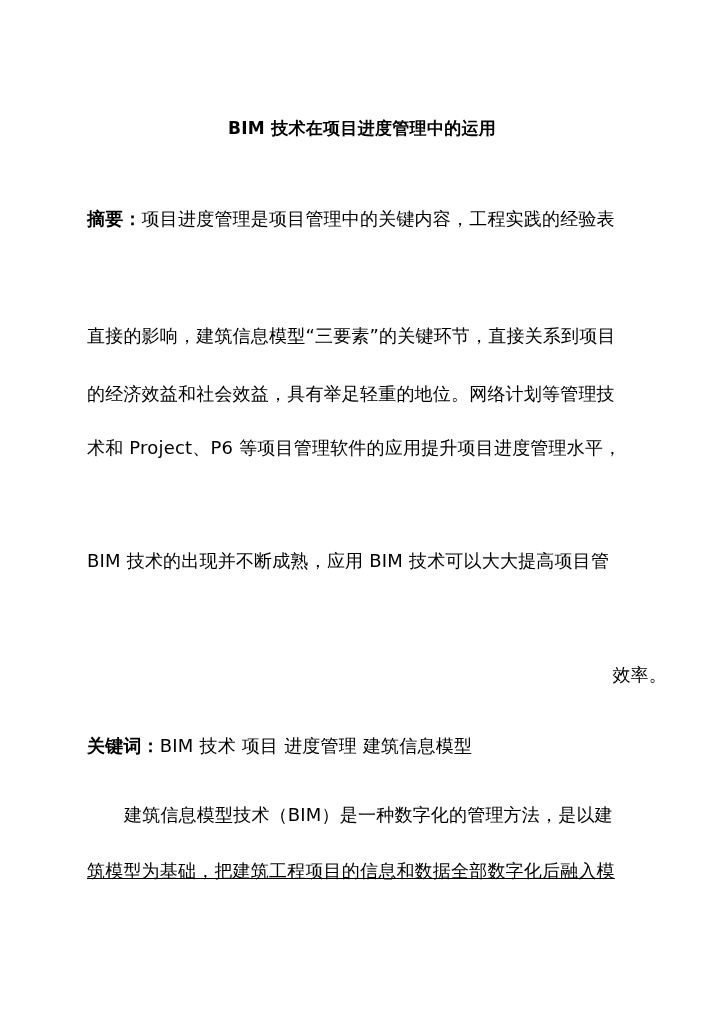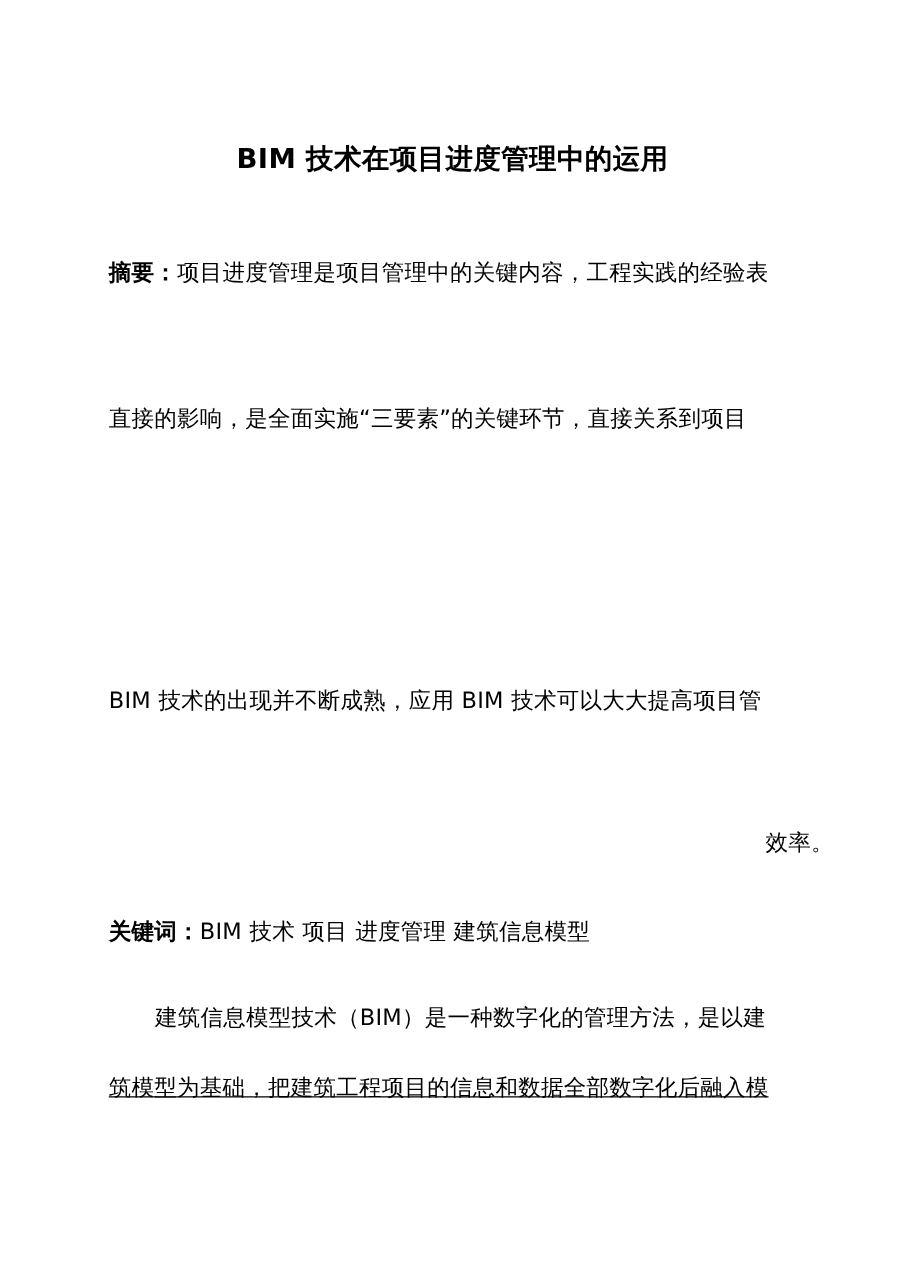--- a/index.html
+++ b/index.html
@@ -1,33 +1,35 @@
 <!DOCTYPE html>
 <html><head>
 <meta charset="utf-8">
 <style>
   html, body { margin: 0; padding: 0; background: #ffffff; }
   body { width: 724px; height: 1024px; position: relative; overflow: hidden;
          font-family: "DejaVu Sans", sans-serif; color: #000; }
   .page { position: absolute; left: 0; top: 0; width: 724px; height: 1024px; background: #fff; }
   .title { position: absolute; left: 0; width: 724px; top: 111px; text-align: center;
-           font-size: 22px; font-weight: bold; line-height: 34px; letter-spacing: 0.3px; }
+           font-size: 17px; font-weight: bold; line-height: 34px; letter-spacing: 0.3px; }
   .line { position: absolute; left: 87px; width: 580px; font-size: 18px; line-height: 26px;
           white-space: nowrap; letter-spacing: 0.2px; }
   .label { font-weight: bold; }
   .indent { left: 124px; }
 </style>
 </head>
 <body>
 
 <div class="page">
   <div class="title">BIM 技术在项目进度管理中的运用</div>
 
   <div class="line" style="top:206px;"><span class="label">摘要：</span><span>项目进度管理是项目管理中的关键内容，工程实践的经验表</span></div>
-  <div class="line" style="top:323px;">直接的影响，是全面实施“三要素”的关键环节，直接关系到项目</div>
+  <div class="line" style="top:323px;">直接的影响，建筑信息模型“三要素”的关键环节，直接关系到项目</div>
+  <div class="line" style="top:381px;">的经济效益和社会效益，具有举足轻重的地位。网络计划等管理技</div>
+  <div class="line" style="top:435px;">术和 Project、P6 等项目管理软件的应用提升项目进度管理水平，</div>
   <div class="line" style="top:548px;">BIM 技术的出现并不断成熟，应用 BIM 技术可以大大提高项目管</div>
   <div class="line" style="top:662px;text-align:right;">效率。</div>
 
   <div class="line indent" style="top:802px;">建筑信息模型技术（BIM）是一种数字化的管理方法，是以建</div>
 
   <div class="line" style="top:733px;"><span class="label">关键词：</span><span>BIM 技术  项目  进度管理  建筑信息模型</span></div>
   <div class="line" style="top:858px;text-decoration:underline;">筑模型为基础，把建筑工程项目的信息和数据全部数字化后融入模</div>
 </div>
 
 </body></html>

